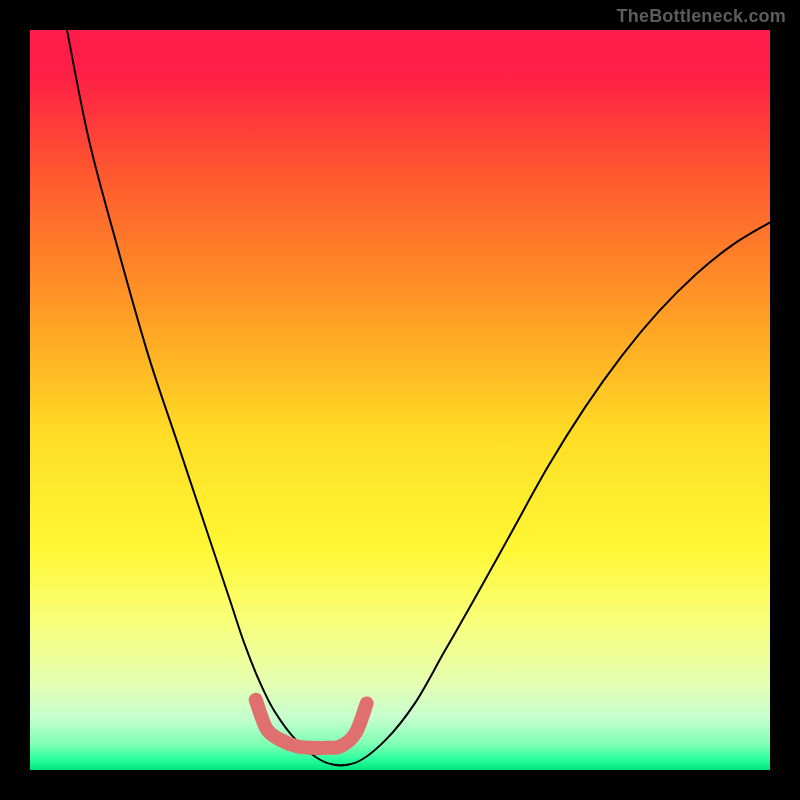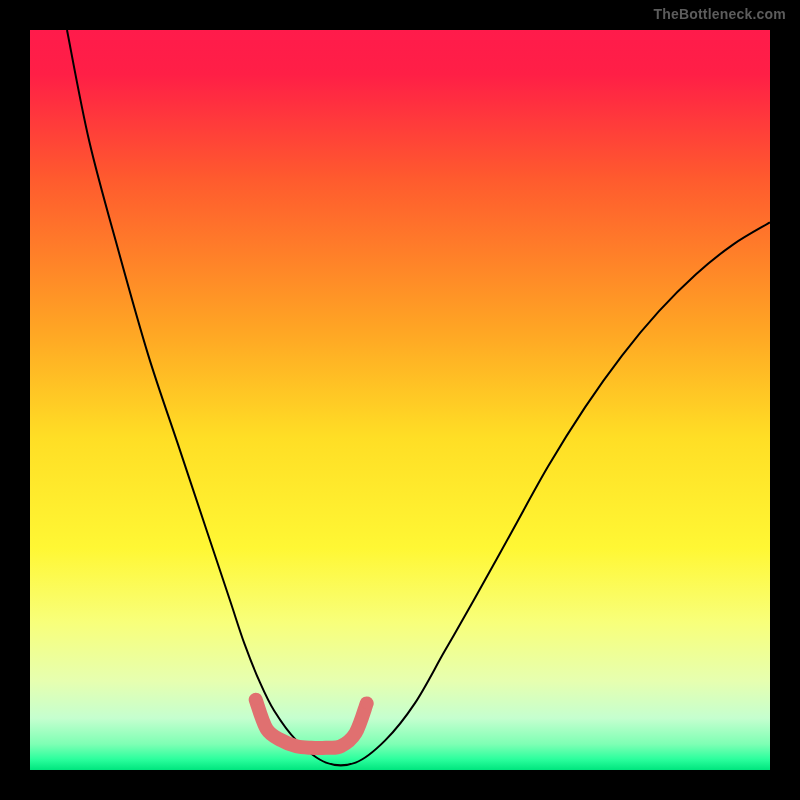--- a/index.html
+++ b/index.html
@@ -8,21 +8,21 @@
     position: relative;
     width: 800px;
     height: 800px;
     background: #000;
   }
   .watermark {
     position: absolute;
     top: 6px;
     right: 14px;
     font-family: Arial, Helvetica, sans-serif;
-    font-size: 14px;
+    font-size: 18px;
     font-weight: 600;
     color: #5c5c5c;
     letter-spacing: 0.2px;
     z-index: 10;
   }
   .plot {
     position: absolute;
     left: 30px;
     top: 30px;
     width: 740px;

